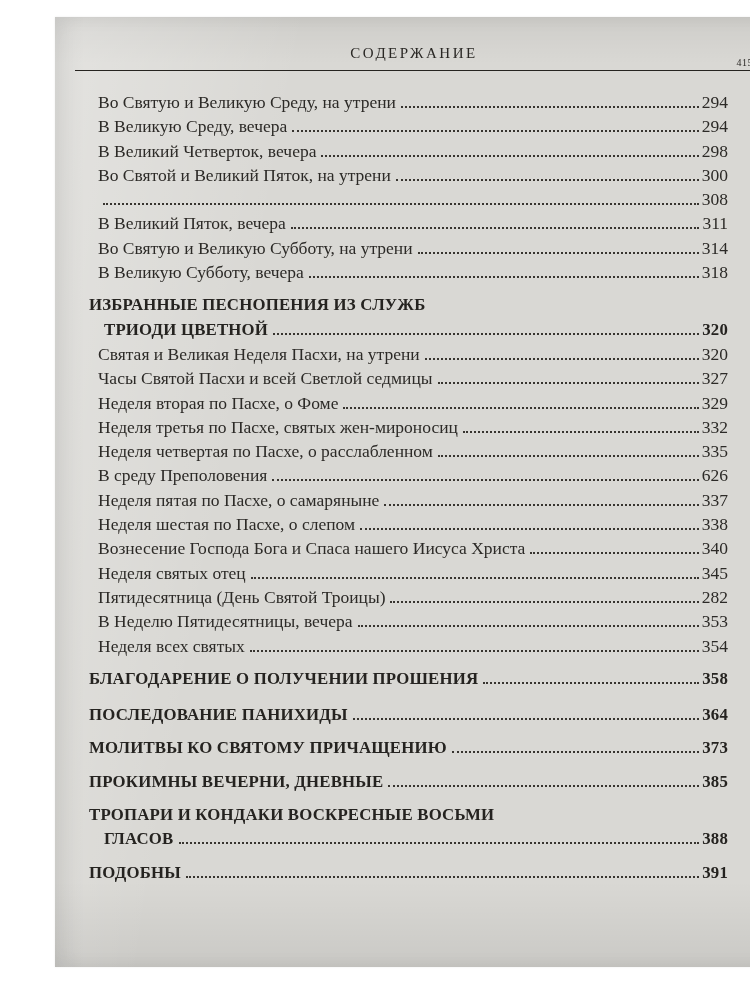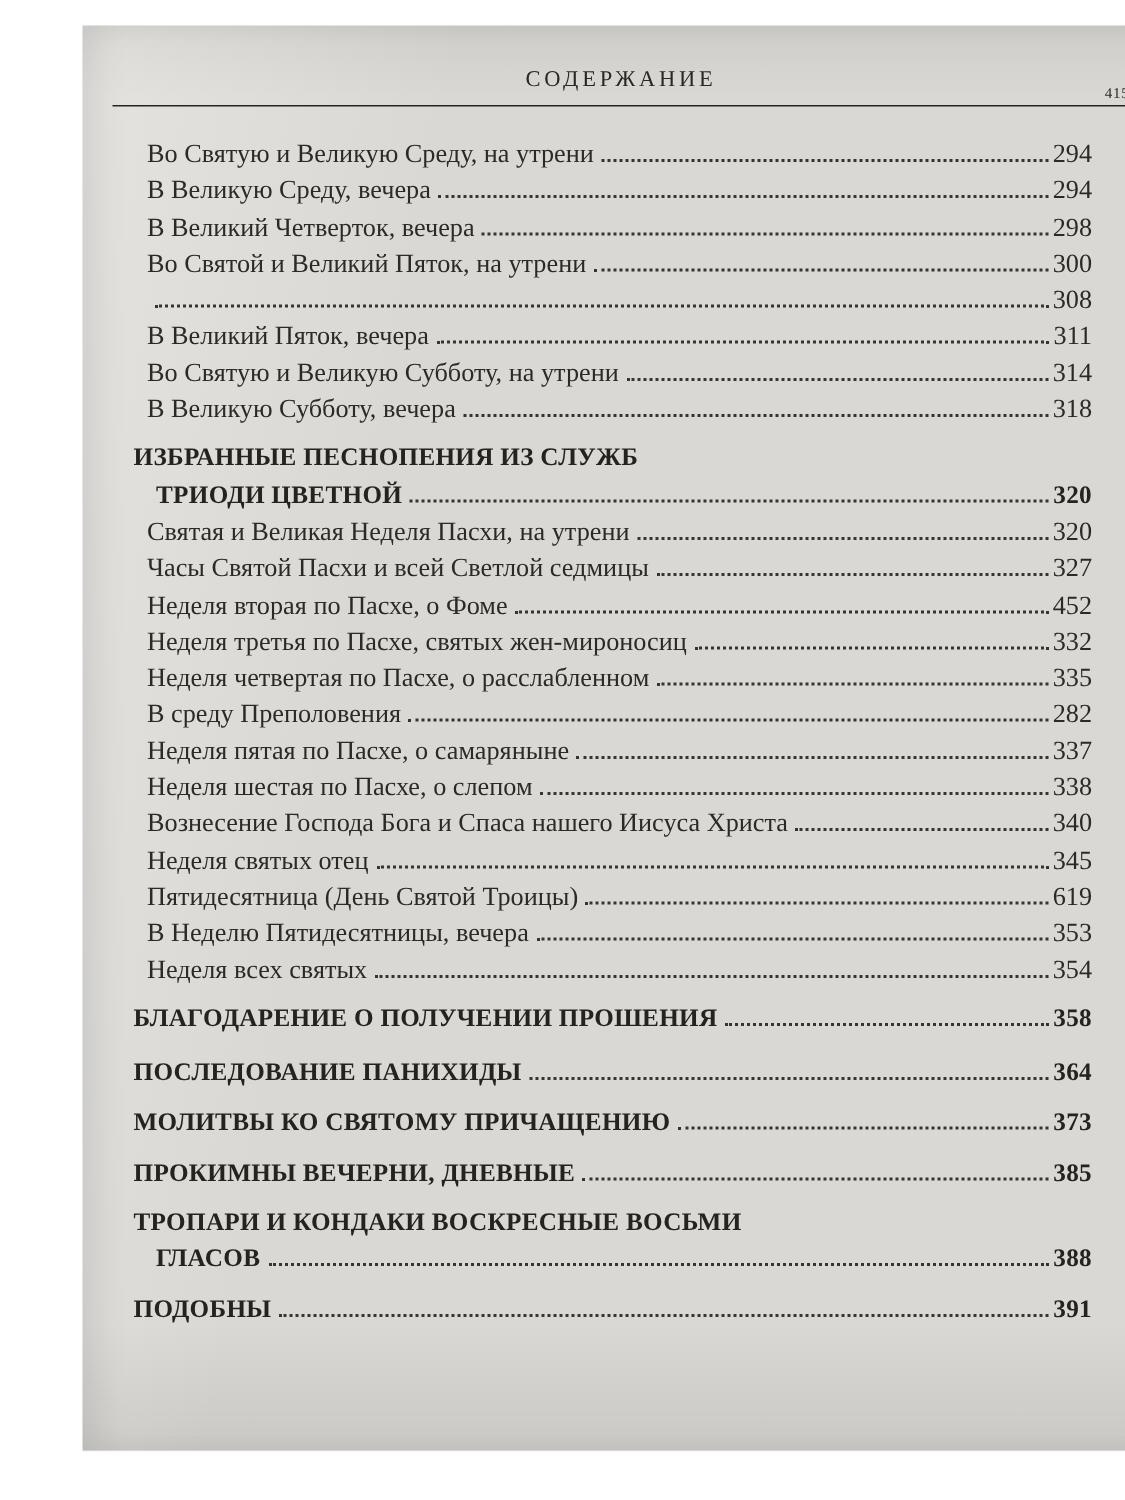--- a/index.html
+++ b/index.html
@@ -179,77 +179,77 @@
         <div class="dot-line">
           <span class="label">Часы Святой Пасхи и всей Светлой седмицы</span>
           <span class="leader"></span>
           <span class="page-num">327</span>
         </div>
       </div>
       <div class="toc-item entry">
         <div class="dot-line">
           <span class="label">Неделя вторая по Пасхе, о Фоме</span>
           <span class="leader"></span>
-          <span class="page-num">452</span>
+          <span class="page-num">329</span>
         </div>
       </div>
       <div class="toc-item entry">
         <div class="dot-line">
           <span class="label">Неделя третья по Пасхе, святых жен-мироносиц</span>
           <span class="leader"></span>
           <span class="page-num">332</span>
         </div>
       </div>
       <div class="toc-item entry">
         <div class="dot-line">
           <span class="label">Неделя четвертая по Пасхе, о расслабленном</span>
           <span class="leader"></span>
           <span class="page-num">335</span>
         </div>
       </div>
       <div class="toc-item entry">
         <div class="dot-line">
           <span class="label">В среду Преполовения</span>
           <span class="leader"></span>
+          <span class="page-num">626</span>
+        </div>
+      </div>
+      <div class="toc-item entry">
+        <div class="dot-line">
+          <span class="label">Неделя пятая по Пасхе, о самаряныне</span>
+          <span class="leader"></span>
+          <span class="page-num">337</span>
+        </div>
+      </div>
+      <div class="toc-item entry">
+        <div class="dot-line">
+          <span class="label">Неделя шестая по Пасхе, о слепом</span>
+          <span class="leader"></span>
+          <span class="page-num">338</span>
+        </div>
+      </div>
+      <div class="toc-item entry">
+        <div class="dot-line">
+          <span class="label">Вознесение Господа Бога и Спаса нашего Иисуса Христа</span>
+          <span class="leader"></span>
+          <span class="page-num">340</span>
+        </div>
+      </div>
+      <div class="toc-item entry">
+        <div class="dot-line">
+          <span class="label">Неделя святых отец</span>
+          <span class="leader"></span>
+          <span class="page-num">345</span>
+        </div>
+      </div>
+      <div class="toc-item entry">
+        <div class="dot-line">
+          <span class="label">Пятидесятница (День Святой Троицы)</span>
+          <span class="leader"></span>
           <span class="page-num">282</span>
-        </div>
-      </div>
-      <div class="toc-item entry">
-        <div class="dot-line">
-          <span class="label">Неделя пятая по Пасхе, о самаряныне</span>
-          <span class="leader"></span>
-          <span class="page-num">337</span>
-        </div>
-      </div>
-      <div class="toc-item entry">
-        <div class="dot-line">
-          <span class="label">Неделя шестая по Пасхе, о слепом</span>
-          <span class="leader"></span>
-          <span class="page-num">338</span>
-        </div>
-      </div>
-      <div class="toc-item entry">
-        <div class="dot-line">
-          <span class="label">Вознесение Господа Бога и Спаса нашего Иисуса Христа</span>
-          <span class="leader"></span>
-          <span class="page-num">340</span>
-        </div>
-      </div>
-      <div class="toc-item entry">
-        <div class="dot-line">
-          <span class="label">Неделя святых отец</span>
-          <span class="leader"></span>
-          <span class="page-num">345</span>
-        </div>
-      </div>
-      <div class="toc-item entry">
-        <div class="dot-line">
-          <span class="label">Пятидесятница (День Святой Троицы)</span>
-          <span class="leader"></span>
-          <span class="page-num">619</span>
         </div>
       </div>
       <div class="toc-item entry">
         <div class="dot-line">
           <span class="label">В Неделю Пятидесятницы, вечера</span>
           <span class="leader"></span>
           <span class="page-num">353</span>
         </div>
       </div>
       <div class="toc-item entry">

